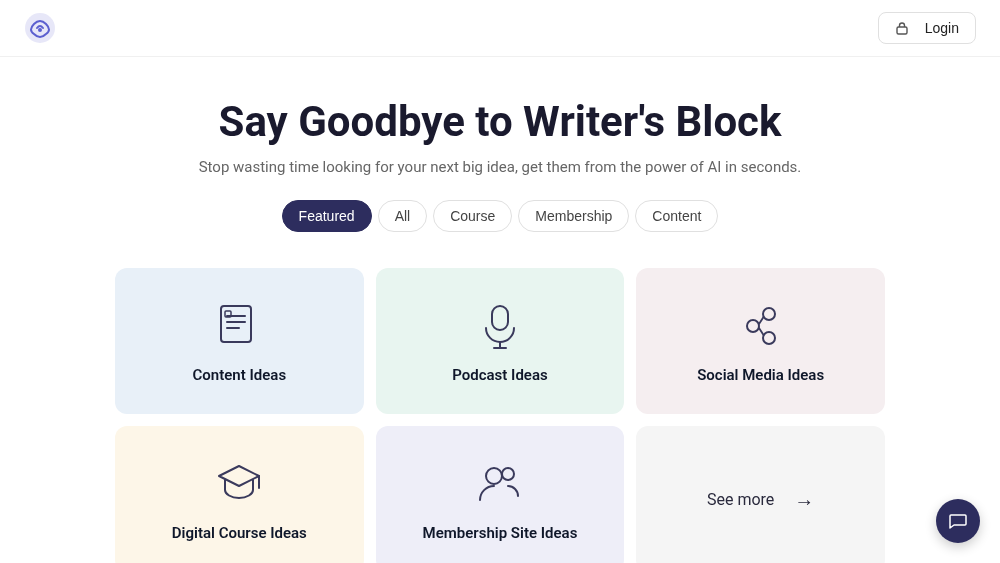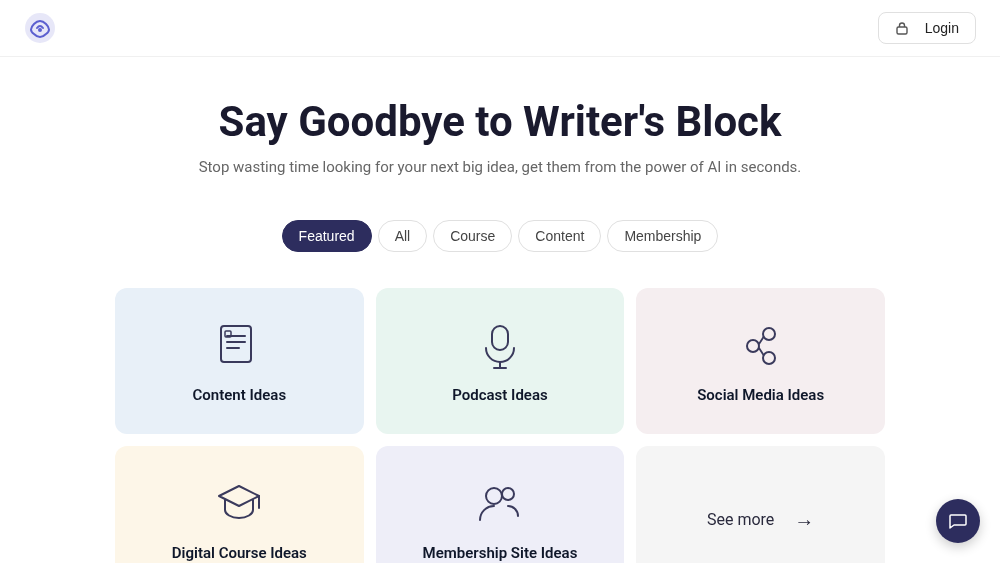--- a/index.html
+++ b/index.html
@@ -45,21 +45,21 @@
     }
     .hero-title {
       font-size: 42px;
       font-weight: 700;
       color: #1a1a2e;
       margin-bottom: 12px;
     }
     .hero-subtitle {
       font-size: 15px;
       color: #666;
-      margin-bottom: 44px;
+      margin-bottom: 24px;
     }
 
     
     .filter-tabs {
       display: flex;
       justify-content: center;
       gap: 6px;
       margin-bottom: 16px;
     }
     .tab-btn {
@@ -170,22 +170,22 @@
 </header>
 
 <section class="hero">
   <h1 class="hero-title">Say Goodbye to Writer's Block</h1>
   <p class="hero-subtitle">Stop wasting time looking for your next big idea, get them from the power of AI in seconds.</p>
 
   <div class="filter-tabs">
     <button class="tab-btn active">Featured</button>
     <button class="tab-btn">All</button>
     <button class="tab-btn">Course</button>
+    <button class="tab-btn">Membership</button>
     <button class="tab-btn">Content</button>
-    <button class="tab-btn">Membership</button>
   </div>
 </section>
 
 <div class="cards-grid">
 
   <div class="card card-content-ideas">
     <div class="card-icon">
       <svg viewBox="0 0 56 56" fill="none" xmlns="http://www.w3.org/2000/svg">
         <rect x="10" y="8" width="30" height="36" rx="3" stroke="#3a3a5c" stroke-width="2" fill="none"></rect>
         <line x1="16" y1="18" x2="34" y2="18" stroke="#3a3a5c" stroke-width="2" stroke-linecap="round"></line>

